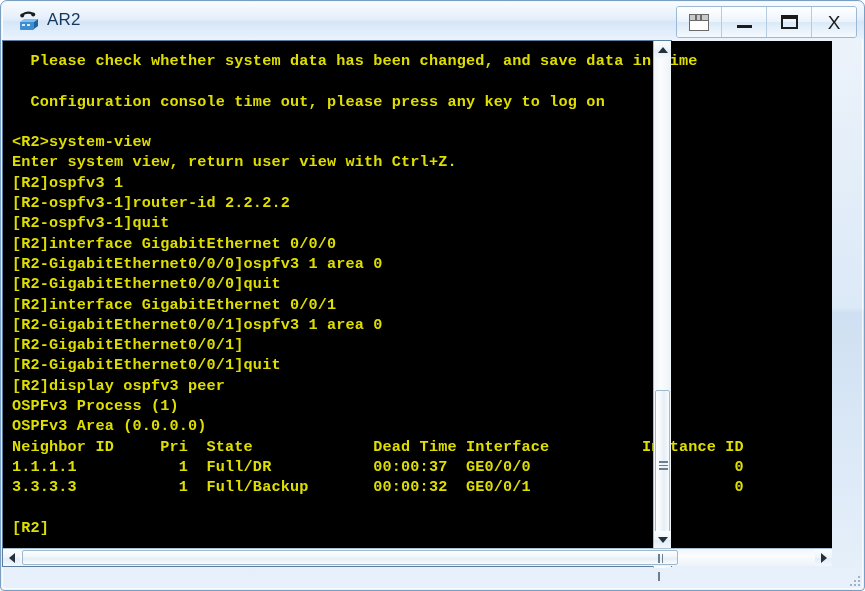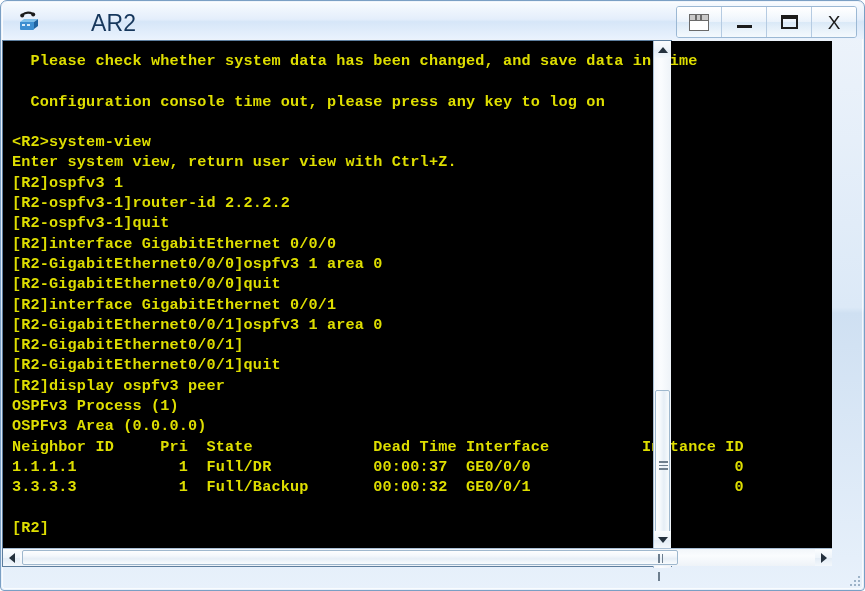--- a/index.html
+++ b/index.html
@@ -44,26 +44,25 @@
     box-sizing: border-box;
   }
   .title-icon {
     position: absolute;
     left: 14px; top: 7px;
     width: 24px; height: 22px;
   }
   .title-text {
     position: absolute;
     left: 44px; top: 7px;
-    font-size: 23px;
+    font-size: 17px;
     color: #16375c;
     font-family: "Liberation Sans", sans-serif;
     letter-spacing: 0.2px;
     white-space: nowrap;
-    margin-left: 44px;
   }
 
   
   .winbtns {
     position: absolute;
     right: 7px; top: 3px;
     height: 30px;
     display: flex;
     align-items: stretch;
     border: 1px solid #9bb8d4;

